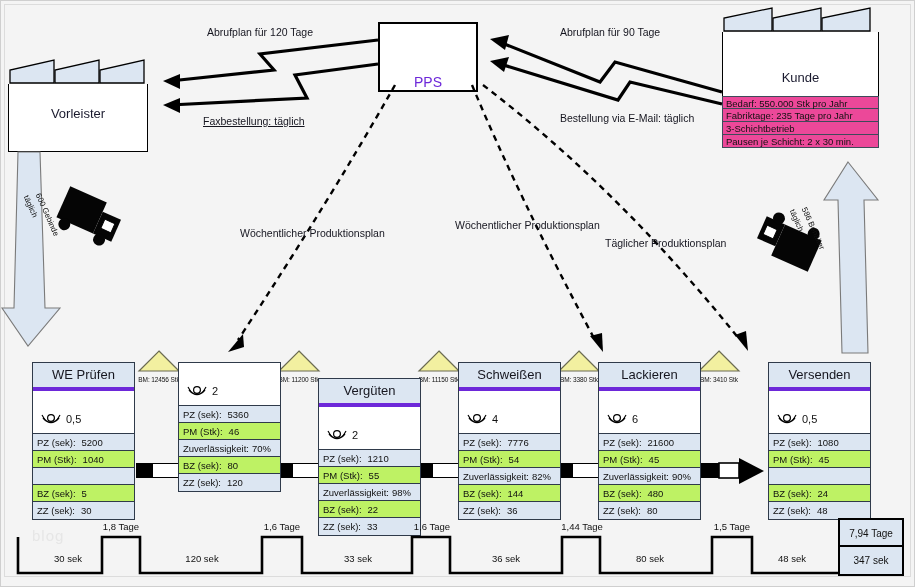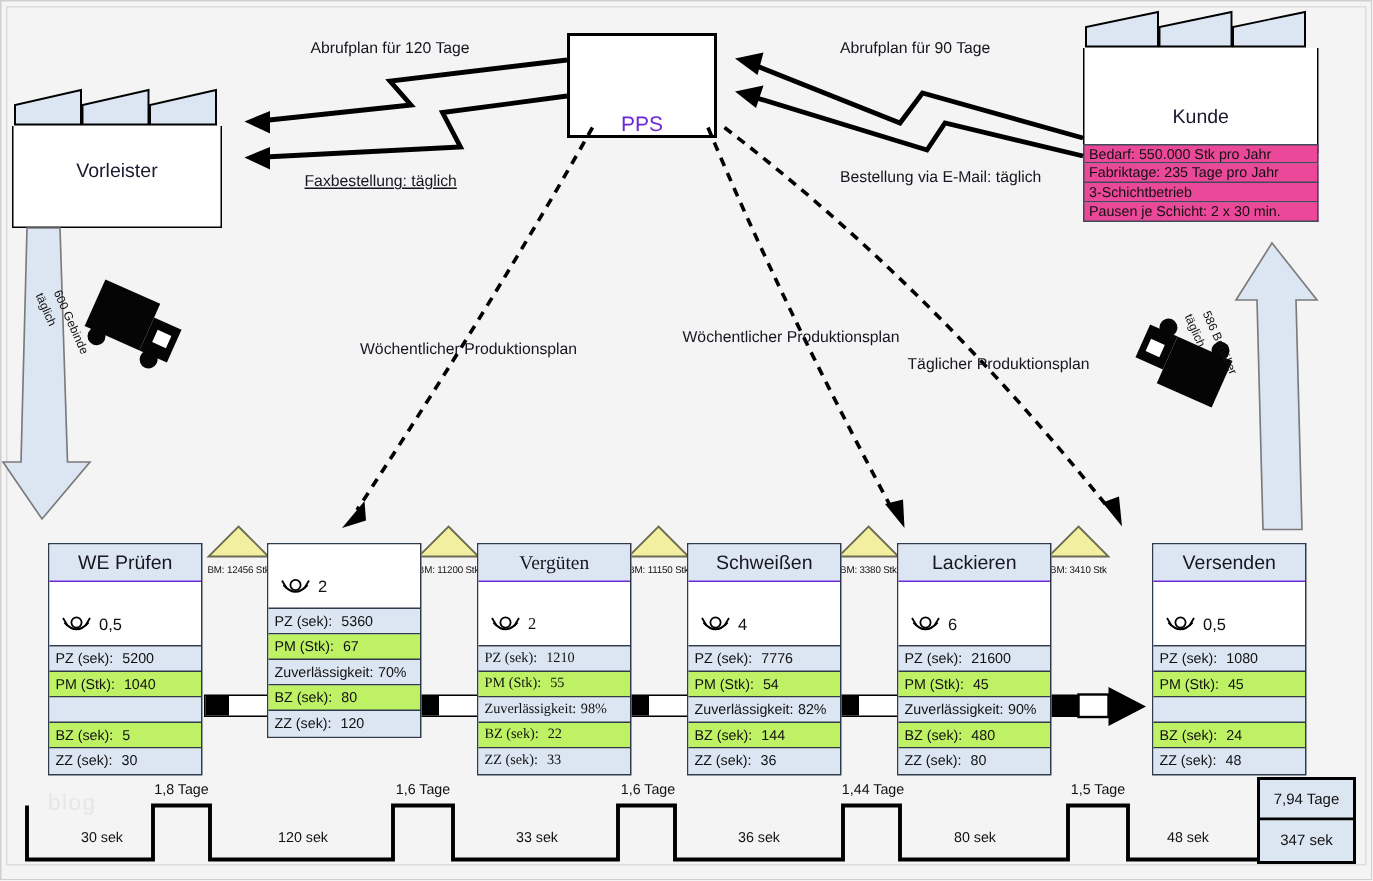--- a/index.html
+++ b/index.html
@@ -22,21 +22,21 @@
 
   
   .datarow{font-size:9.5px;line-height:13px;height:13px;padding:0 3px;border:1px solid #3f4a5a;border-top:none;background:#ec4899;color:#111;box-sizing:border-box;white-space:nowrap;}
   .datarow.first{border-top:1px solid #3f4a5a;}
 
   
   .lbl{font-size:10.5px;color:#15151f;white-space:nowrap;}
 
   
   .proc{width:103px;box-sizing:border-box;border:1px solid #2f3a4a;background:#fff;}
-  .proc .title{height:24px;line-height:24px;text-align:center;font-size:13px;background:#dce6f2;border-bottom:1px solid #6d28d9;color:#16161f;}
+  .proc .title{height:24px;line-height:24px;text-align:center;font-size:13px;background:#dce6f2;border-bottom:4px solid #6d28d9;color:#16161f;}
   .proc .opzone{height:42px;position:relative;background:#fff;border-bottom:1px solid #2f3a4a;}
   .proc .opzone .op{position:absolute;left:8px;bottom:6px;font-size:11px;color:#111;}
   .proc .row{height:17px;line-height:17px;font-size:9.5px;padding:0 4px;border-bottom:1px solid #2f3a4a;color:#111;white-space:nowrap;box-sizing:border-box;}
   .proc .row:last-child{border-bottom:none;}
   .proc .row.blue{background:#dce6f2;}
   .proc .row.white{background:#bef264;}
   .proc .row .k{display:inline-block;}
   .proc .row .v{display:inline-block;margin-left:6px;}
 
   
@@ -264,27 +264,27 @@
       <div class="op">
         <svg class="opglyph" width="20" height="14" viewBox="0 0 20 14">
           <circle cx="10" cy="5" r="3.4" fill="none" stroke="#000" stroke-width="1.2"></circle>
           <path d="M2,5 Q10,14 18,5" fill="none" stroke="#000" stroke-width="1.3"></path>
           <line x1="1" y1="2" x2="4" y2="7" stroke="#000" stroke-width="1.2"></line>
           <line x1="19" y1="2" x2="16" y2="7" stroke="#000" stroke-width="1.2"></line>
         </svg><span>2</span>
       </div>
     </div>
     <div class="row blue"><span class="k">PZ (sek):</span><span class="v">5360</span></div>
-    <div class="row white"><span class="k">PM (Stk):</span><span class="v">67</span></div>
+    <div class="row white"><span class="k">PM (Stk):</span><span class="v">46</span></div>
     <div class="row blue"><span class="k">Zuverlässigkeit:</span><span class="v" style="margin-left:3px">70%</span></div>
     <div class="row white"><span class="k">BZ (sek):</span><span class="v">80</span></div>
     <div class="row blue"><span class="k">ZZ (sek):</span><span class="v">120</span></div>
   </div>
 
-  <div class="abs proc" style="left:318px;top:362px;font-family:Liberation Serif, serif;">
+  <div class="abs proc" style="left:318px;top:378px;">
     <div class="title">Vergüten</div>
     <div class="opzone">
       <div class="op">
         <svg class="opglyph" width="20" height="14" viewBox="0 0 20 14">
           <circle cx="10" cy="5" r="3.4" fill="none" stroke="#000" stroke-width="1.2"></circle>
           <path d="M2,5 Q10,14 18,5" fill="none" stroke="#000" stroke-width="1.3"></path>
           <line x1="1" y1="2" x2="4" y2="7" stroke="#000" stroke-width="1.2"></line>
           <line x1="19" y1="2" x2="16" y2="7" stroke="#000" stroke-width="1.2"></line>
         </svg><span>2</span>
       </div>

